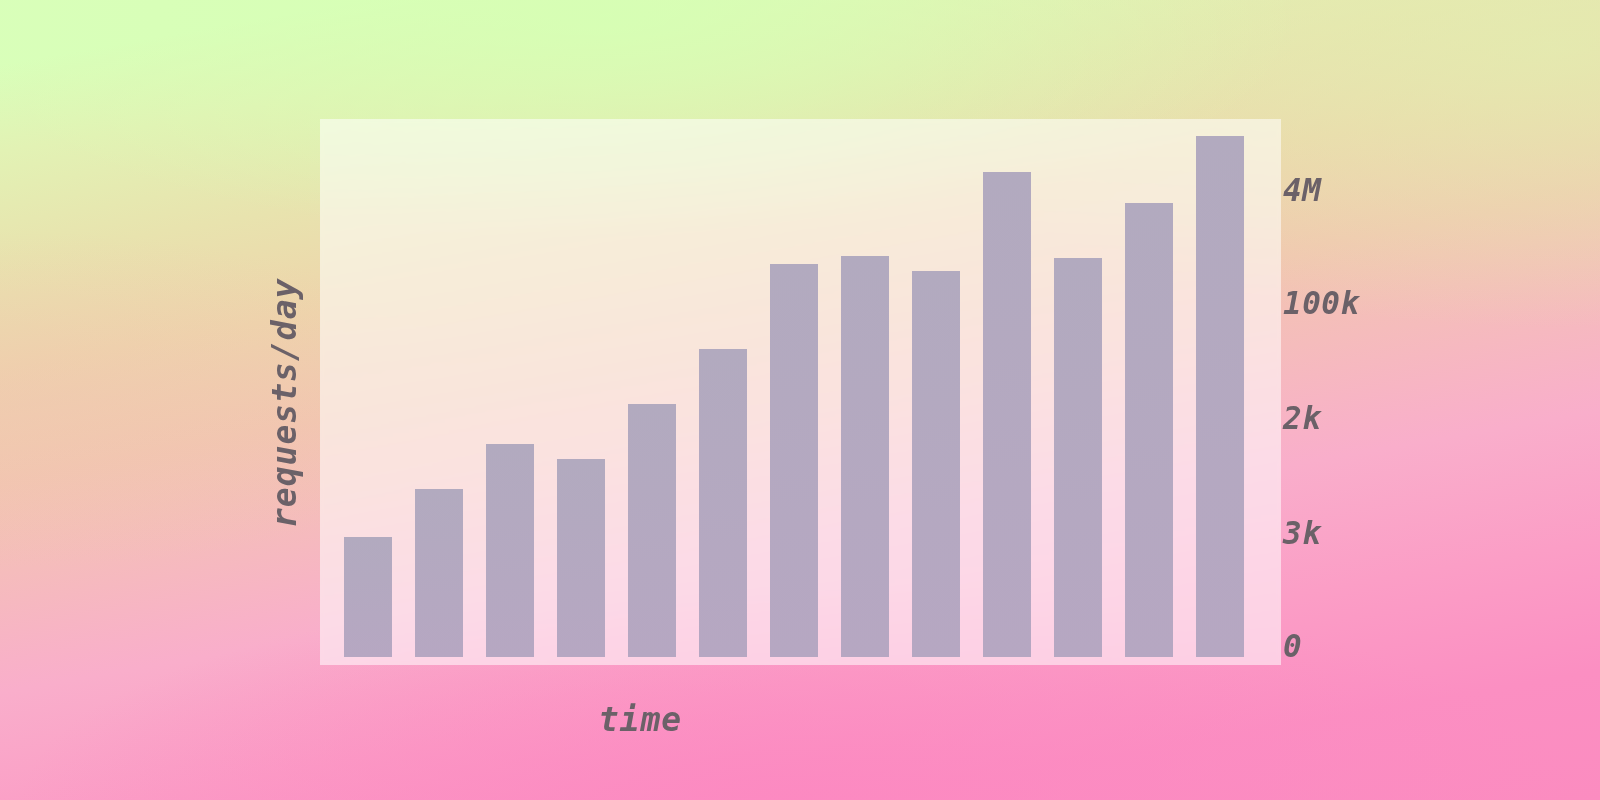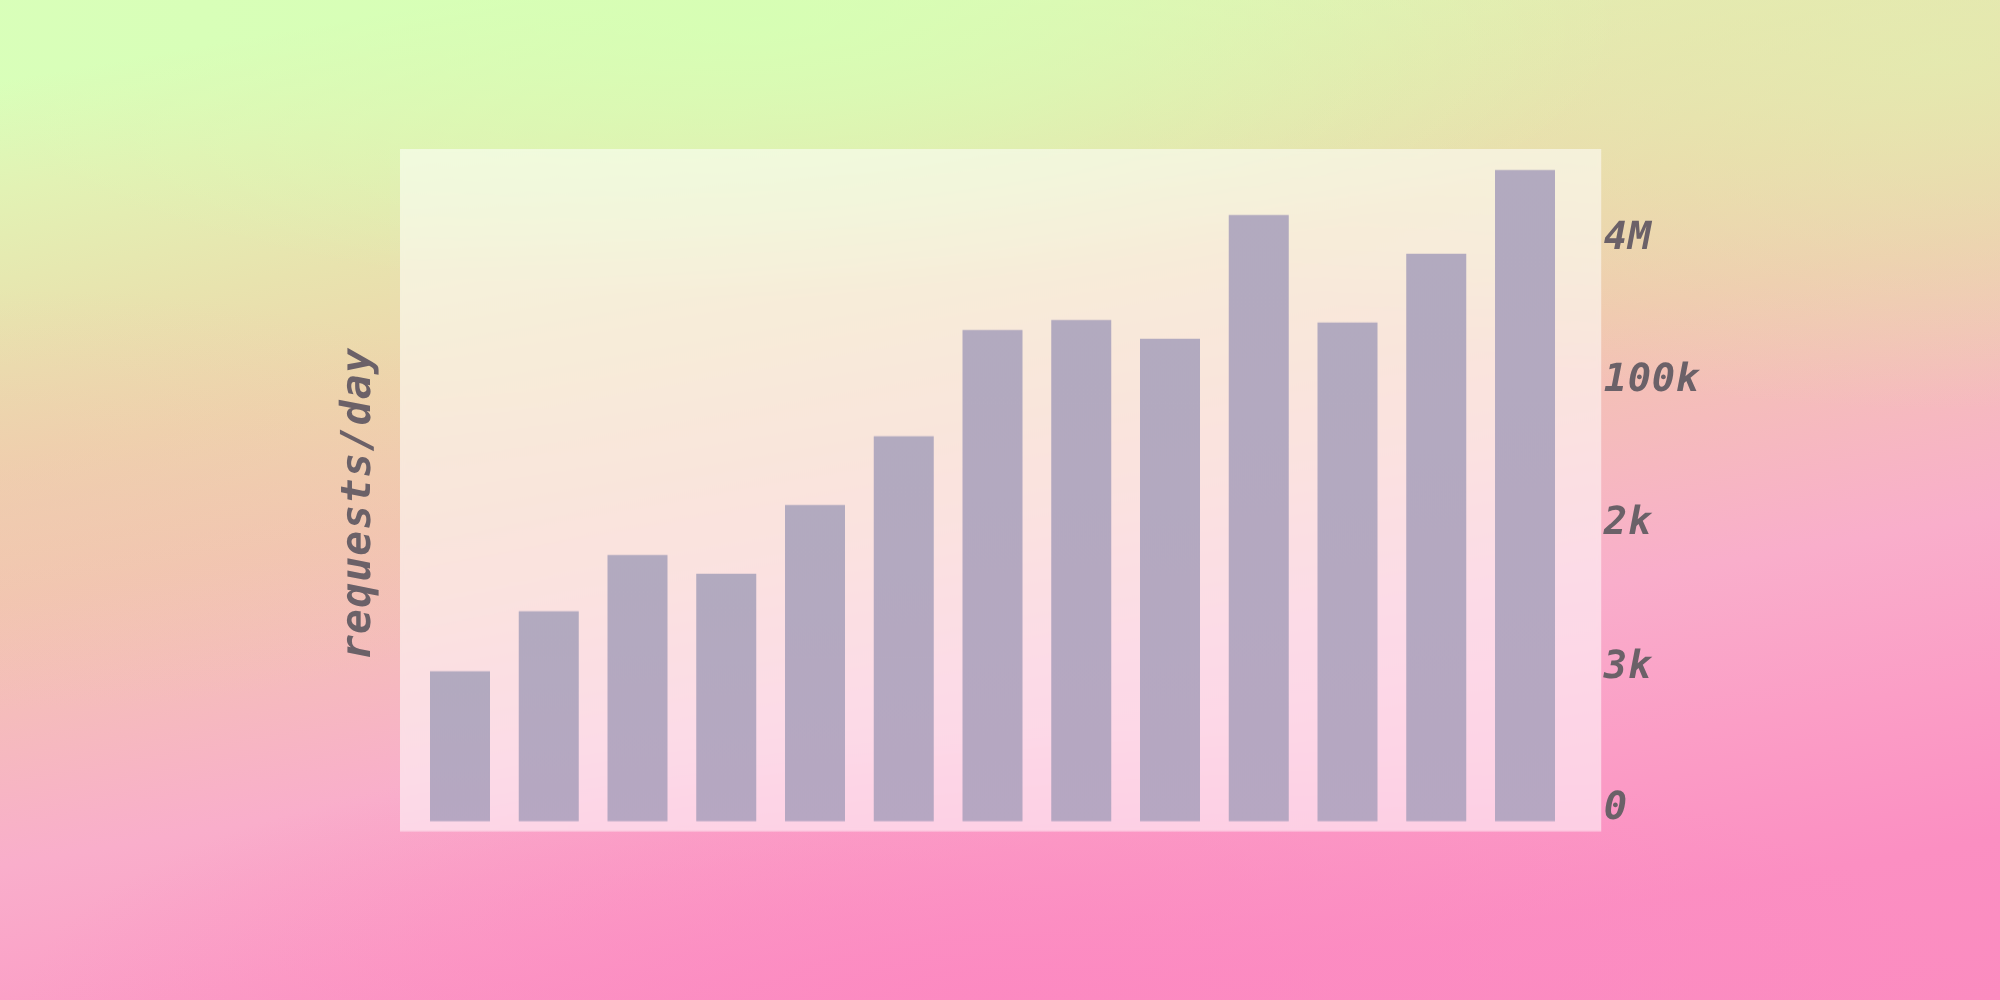--- a/index.html
+++ b/index.html
@@ -145,14 +145,15 @@
   </div>
 
   <div id="yticks">
       <div class="ytick" style="top: 190px;">4M</div>
       <div class="ytick" style="top: 303px;">100k</div>
       <div class="ytick" style="top: 418px;">2k</div>
       <div class="ytick" style="top: 533px;">3k</div>
       <div class="ytick" style="top: 646px;">0</div>
     </div>
 
+  <div class="xlabel">time</div>
 
 </div>
 
 </body></html>

